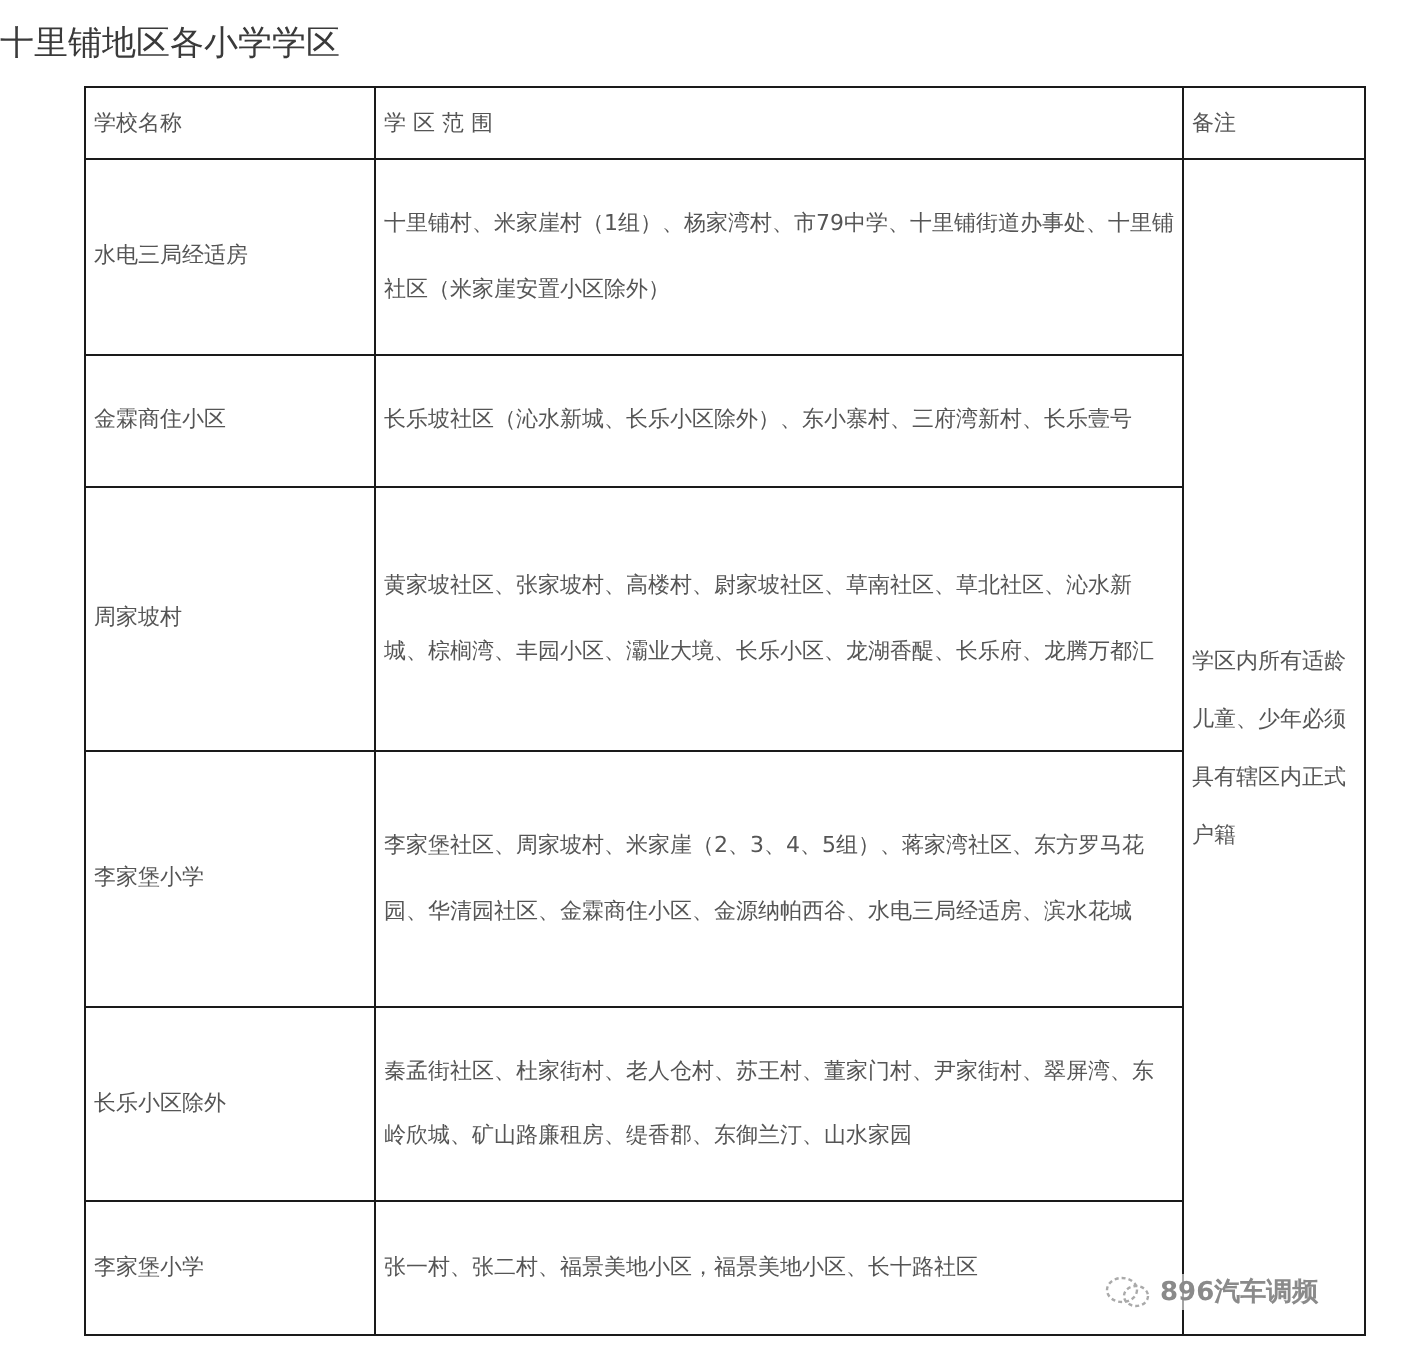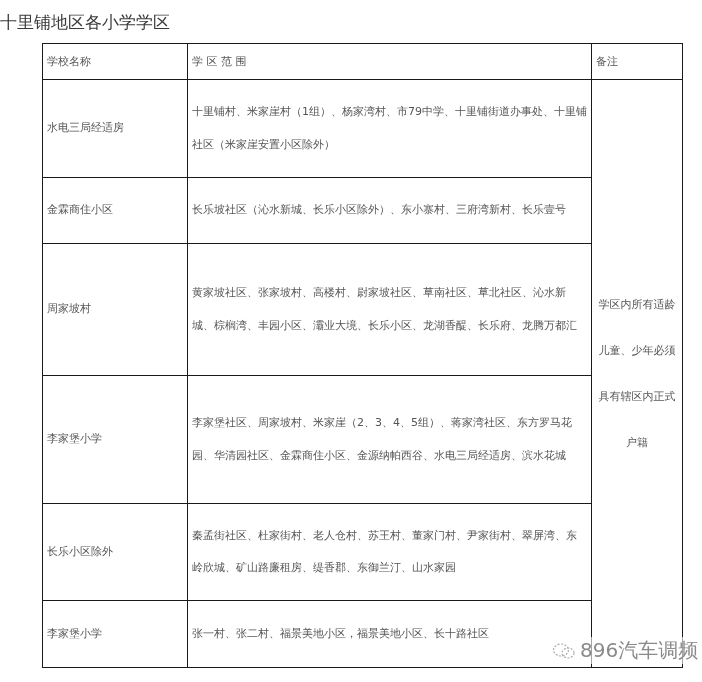--- a/index.html
+++ b/index.html
@@ -24,26 +24,27 @@
     line-height: 32.5px;
     vertical-align: middle;
     color: #555555;
     word-break: break-all;
   }
   col.c1 { width: 145px; }
   col.c2 { width: 404px; }
   col.c3 { width: 91px; }
   tr.header td { height: 35px; line-height: 35px; }
   .school { white-space: nowrap; }
-  .note { line-height: 46px; text-align: center; }
+  .note { line-height: 29px; }
   .watermark {
     position: absolute; left: 552px; top: 637px;
-    font-size: 20px; color: #8a8a8a; white-space: nowrap;
+    font-size: 13px; color: #8a8a8a; white-space: nowrap;
     display: flex; align-items: center; gap: 4px;
     background: rgba(255,255,255,0.6);
+    font-weight: bold;
   }
   .wm-icon { width: 24px; height: 18px; }
 </style>
 </head>
 <body>
 
 <div class="title">十里铺地区各小学学区</div>
 
 <table>
   <colgroup>

